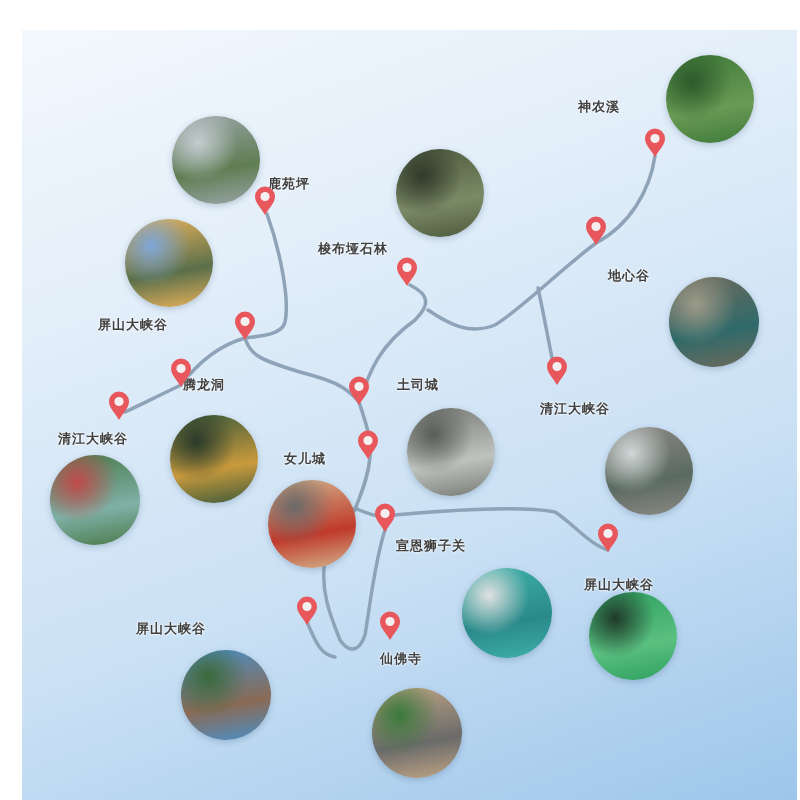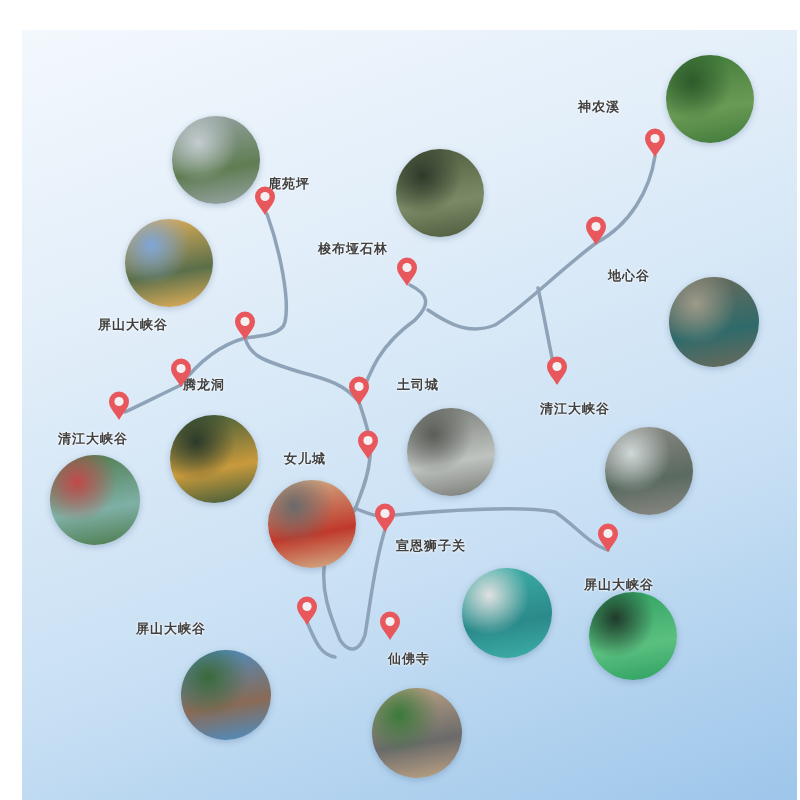--- a/index.html
+++ b/index.html
@@ -62,21 +62,21 @@
     <div class="label" style="left: 608px; top: 267px;">地心谷</div>
     <div class="label" style="left: 98px; top: 316px;">屏山大峡谷</div>
     <div class="label" style="left: 183px; top: 376px; font-family: Liberation Serif, serif;">腾龙洞</div>
     <div class="label" style="left: 58px; top: 430px;">清江大峡谷</div>
     <div class="label" style="left: 397px; top: 376px;">土司城</div>
     <div class="label" style="left: 284px; top: 450px;">女儿城</div>
     <div class="label" style="left: 540px; top: 400px; font-family: Liberation Serif, serif;">清江大峡谷</div>
     <div class="label" style="left: 396px; top: 537px;">宣恩狮子关</div>
     <div class="label" style="left: 584px; top: 576px;">屏山大峡谷</div>
     <div class="label" style="left: 136px; top: 620px;">屏山大峡谷</div>
-    <div class="label" style="left: 380px; top: 650px; margin-left: 8px;">仙佛寺</div>
+    <div class="label" style="left: 380px; top: 650px;">仙佛寺</div>
   </div>
 
 <div id="pins">
     <svg class="pin" viewBox="0 0 22 30" style="left: 254px; top: 186px;">
       <path d="M11 29 C7 22 1 17 1 10.5 A10 10 0 0 1 21 10.5 C21 17 15 22 11 29 Z" fill="#e8575b"></path>
       <circle cx="11" cy="10.5" r="4.6" fill="#f4f0f2"></circle>
     </svg>
     <svg class="pin" viewBox="0 0 22 30" style="left: 396px; top: 257px;">
       <path d="M11 29 C7 22 1 17 1 10.5 A10 10 0 0 1 21 10.5 C21 17 15 22 11 29 Z" fill="#e8575b"></path>
       <circle cx="11" cy="10.5" r="4.6" fill="#f4f0f2"></circle>

